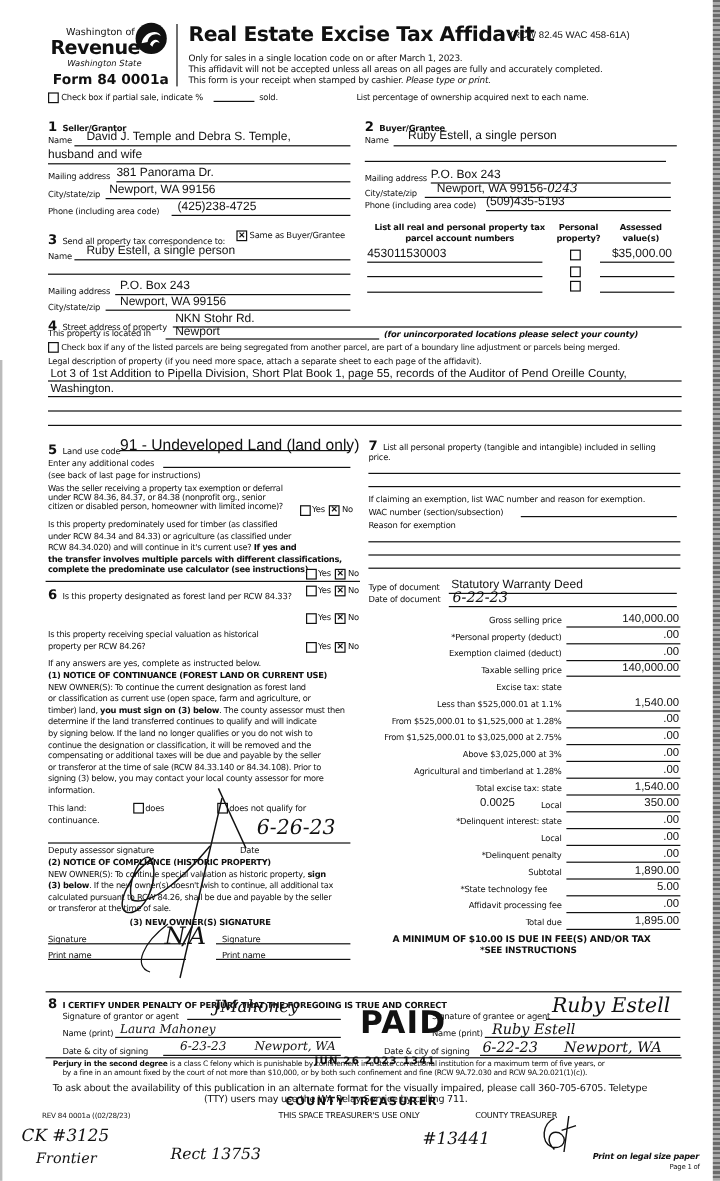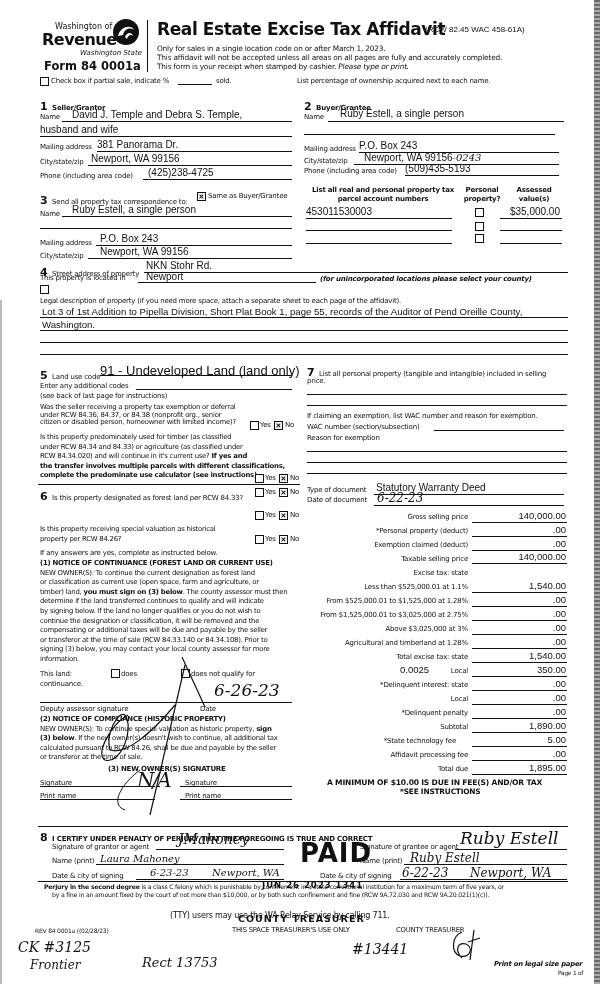--- a/index.html
+++ b/index.html
@@ -29,21 +29,21 @@
   <div class="edge-r"></div>
   <div class="edge-l"></div>
 
   <div class="abs" style="left:55px;top:22px;font-size:8px;font-family:'DejaVu Sans',sans-serif;">Washington of</div>
   <div class="abs" style="left:42px;top:30px;font-size:16px;font-weight:bold;font-family:'DejaVu Sans',sans-serif;letter-spacing:-0.5px;">Revenue</div>
   <svg class="abs" style="left:112px;top:18px;" width="28" height="28" viewBox="0 0 28 28">
     <circle cx="14" cy="14" r="13" fill="#111"></circle>
     <path d="M6 18 C8 8, 20 6, 22 12 C18 9, 12 11, 11 17 Z" fill="#fff"></path>
     <path d="M13 19 C15 14, 20 14, 21 18 C19 16, 16 17, 15 21 Z" fill="#fff"></path>
   </svg>
-  <div class="abs i" style="left:80px;top:49px;font-size:7px;font-family:'DejaVu Sans',sans-serif;">Washington State</div>
+  <div class="abs i" style="left:56px;top:49px;font-size:7px;font-family:'DejaVu Sans',sans-serif;">Washington State</div>
   <div class="abs b" style="left:44px;top:59px;font-size:11.5px;font-family:'DejaVu Sans',sans-serif;">Form 84 0001a</div>
   <div class="abs" style="left:147px;top:20px;width:1px;height:52px;background:#111;"></div>
 
   <div class="abs b" style="left:157px;top:19px;font-size:17px;font-family:'DejaVu Sans',sans-serif;letter-spacing:-0.4px;">Real Estate Excise Tax Affidavit</div>
   <div class="abs" style="left:425px;top:25px;font-size:8px;">(RCW 82.45 WAC 458-61A)</div>
   <div class="abs lbl" style="left:157px;top:44px;font-size:7.4px;">Only for sales in a single location code on or after March 1, 2023.</div>
   <div class="abs lbl" style="left:157px;top:53px;font-size:7.4px;">This affidavit will not be accepted unless all areas on all pages are fully and accurately completed.</div>
   <div class="abs lbl" style="left:157px;top:62px;font-size:7.4px;"><span>This form is your receipt when stamped by cashier.</span> <span class="i">Please type or print.</span></div>
 
   <div class="cb" style="left:40px;top:77px;"></div>
@@ -116,20 +116,21 @@
   <div class="line" style="left:88px;top:258px;width:204px;"></div>
 
   <div class="abs" style="left:40px;top:262px;"><span class="sec-num">4</span> <span class="lbl">Street address of property</span></div>
   <div class="abs val" style="left:146px;top:260px;">NKN Stohr Rd.</div>
   <div class="line" style="left:144px;top:272px;width:424px;"></div>
   <div class="abs lbl" style="left:40px;top:274px;">This property is located in</div>
   <div class="abs val" style="left:146px;top:271px;">Newport</div>
   <div class="line" style="left:138px;top:282px;width:178px;"></div>
   <div class="abs lbl i b" style="left:320px;top:275px;">(for unincorporated locations please select your county)</div>
   <div class="cb" style="left:40px;top:285px;"></div>
+  <div class="abs lbl" style="left:51px;top:286px;font-size:6.8px;">Check box if any of the listed parcels are being segregated from another parcel, are part of a boundary line adjustment or parcels being merged.</div>
   <div class="abs lbl" style="left:40px;top:297px;">Legal description of property (if you need more space, attach a separate sheet to each page of the affidavit).</div>
   <div class="abs val" style="left:42px;top:306px;font-size:9.6px;">Lot 3 of 1st Addition to Pipella Division, Short Plat Book 1, page 55, records of the Auditor of Pend Oreille County,</div>
   <div class="line" style="left:40px;top:317px;width:528px;"></div>
   <div class="abs val" style="left:42px;top:319px;font-size:9.6px;">Washington.</div>
   <div class="line" style="left:40px;top:330px;width:528px;"></div>
   <div class="line" style="left:40px;top:342px;width:528px;"></div>
   <div class="line" style="left:40px;top:354px;width:528px;"></div>
 
   <div class="abs" style="left:40px;top:365px;"><span class="sec-num">5</span> <span class="lbl">Land use code</span></div>
   <div class="abs val" style="left:100px;top:363px;font-size:13px;">91 - Undeveloped Land (land only)</div>
@@ -353,20 +354,21 @@
   <div class="abs hand" style="left:402px;top:866px;font-size:12px;">6-22-23</div>
   <div class="abs hand" style="left:470px;top:866px;font-size:12px;">Newport, WA</div>
   <div class="line" style="left:400px;top:879px;width:167px;"></div>
 
   <div class="abs stamp" style="left:300px;top:838px;font-size:26px;letter-spacing:1px;">PAID</div>
   <div class="abs stamp" style="left:262px;top:880px;font-size:8.5px;letter-spacing:1px;">JUN 26 2023  1341</div>
 
   <div class="line" style="left:38px;top:881px;width:530px;"></div>
   <div class="abs lbl" style="left:44px;top:883px;font-size:6.2px;"><b>Perjury in the second degree</b><span> is a class C felony which is punishable by confinement in a state correctional institution for a maximum term of five years, or</span></div>
   <div class="abs lbl" style="left:52px;top:891px;font-size:6.2px;">by a fine in an amount fixed by the court of not more than $10,000, or by both such confinement and fine (RCW 9A.72.030 and RCW 9A.20.021(1)(c)).</div>
+  <div class="abs lbl" style="left:44px;top:902px;font-size:8px;">To ask about the availability of this publication in an alternate format for the visually impaired, please call 360-705-6705. Teletype</div>
   <div class="abs lbl" style="left:170px;top:911px;font-size:8px;">(TTY) users may use the WA Relay Service by calling 711.</div>
   <div class="abs stamp" style="left:238px;top:913px;font-size:9.5px;letter-spacing:1px;">COUNTY TREASURER</div>
   <div class="abs lbl" style="left:35px;top:927px;font-size:6px;">REV 84 0001a ((02/28/23)</div>
   <div class="abs lbl" style="left:232px;top:926px;font-size:6.8px;">THIS SPACE TREASURER'S USE ONLY</div>
   <div class="abs lbl" style="left:396px;top:926px;font-size:6.8px;">COUNTY TREASURER</div>
   <svg class="abs" style="left:448px;top:928px;" width="36" height="34" viewBox="0 0 36 34">
     <path d="M14 4 C4 8, 2 24, 12 28 C22 30, 26 20, 18 16 C10 14, 6 22, 14 30" fill="none" stroke="#111" stroke-width="1.2"></path>
     <path d="M26 2 L22 32 M20 14 L32 10" fill="none" stroke="#111" stroke-width="1.2"></path>
   </svg>
   <div class="abs lbl i b" style="left:494px;top:960px;font-size:6.8px;">Print on legal size paper</div>

